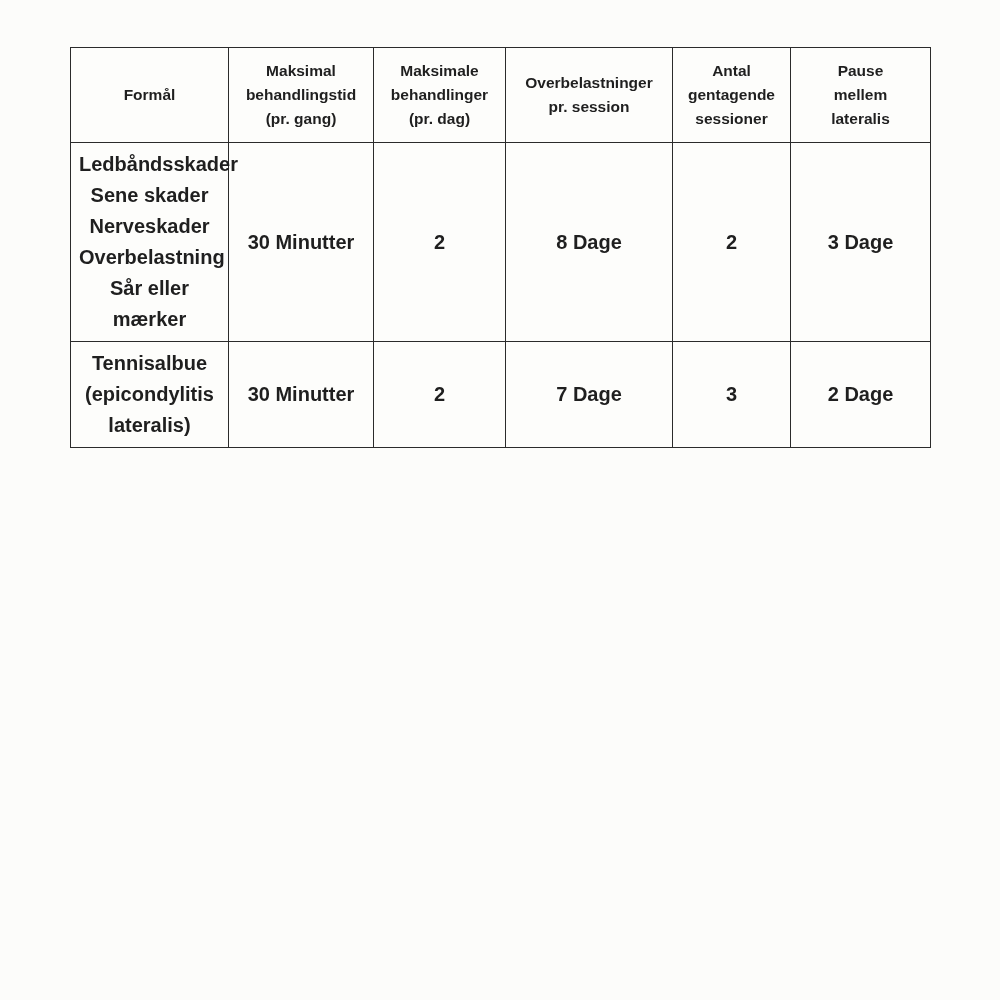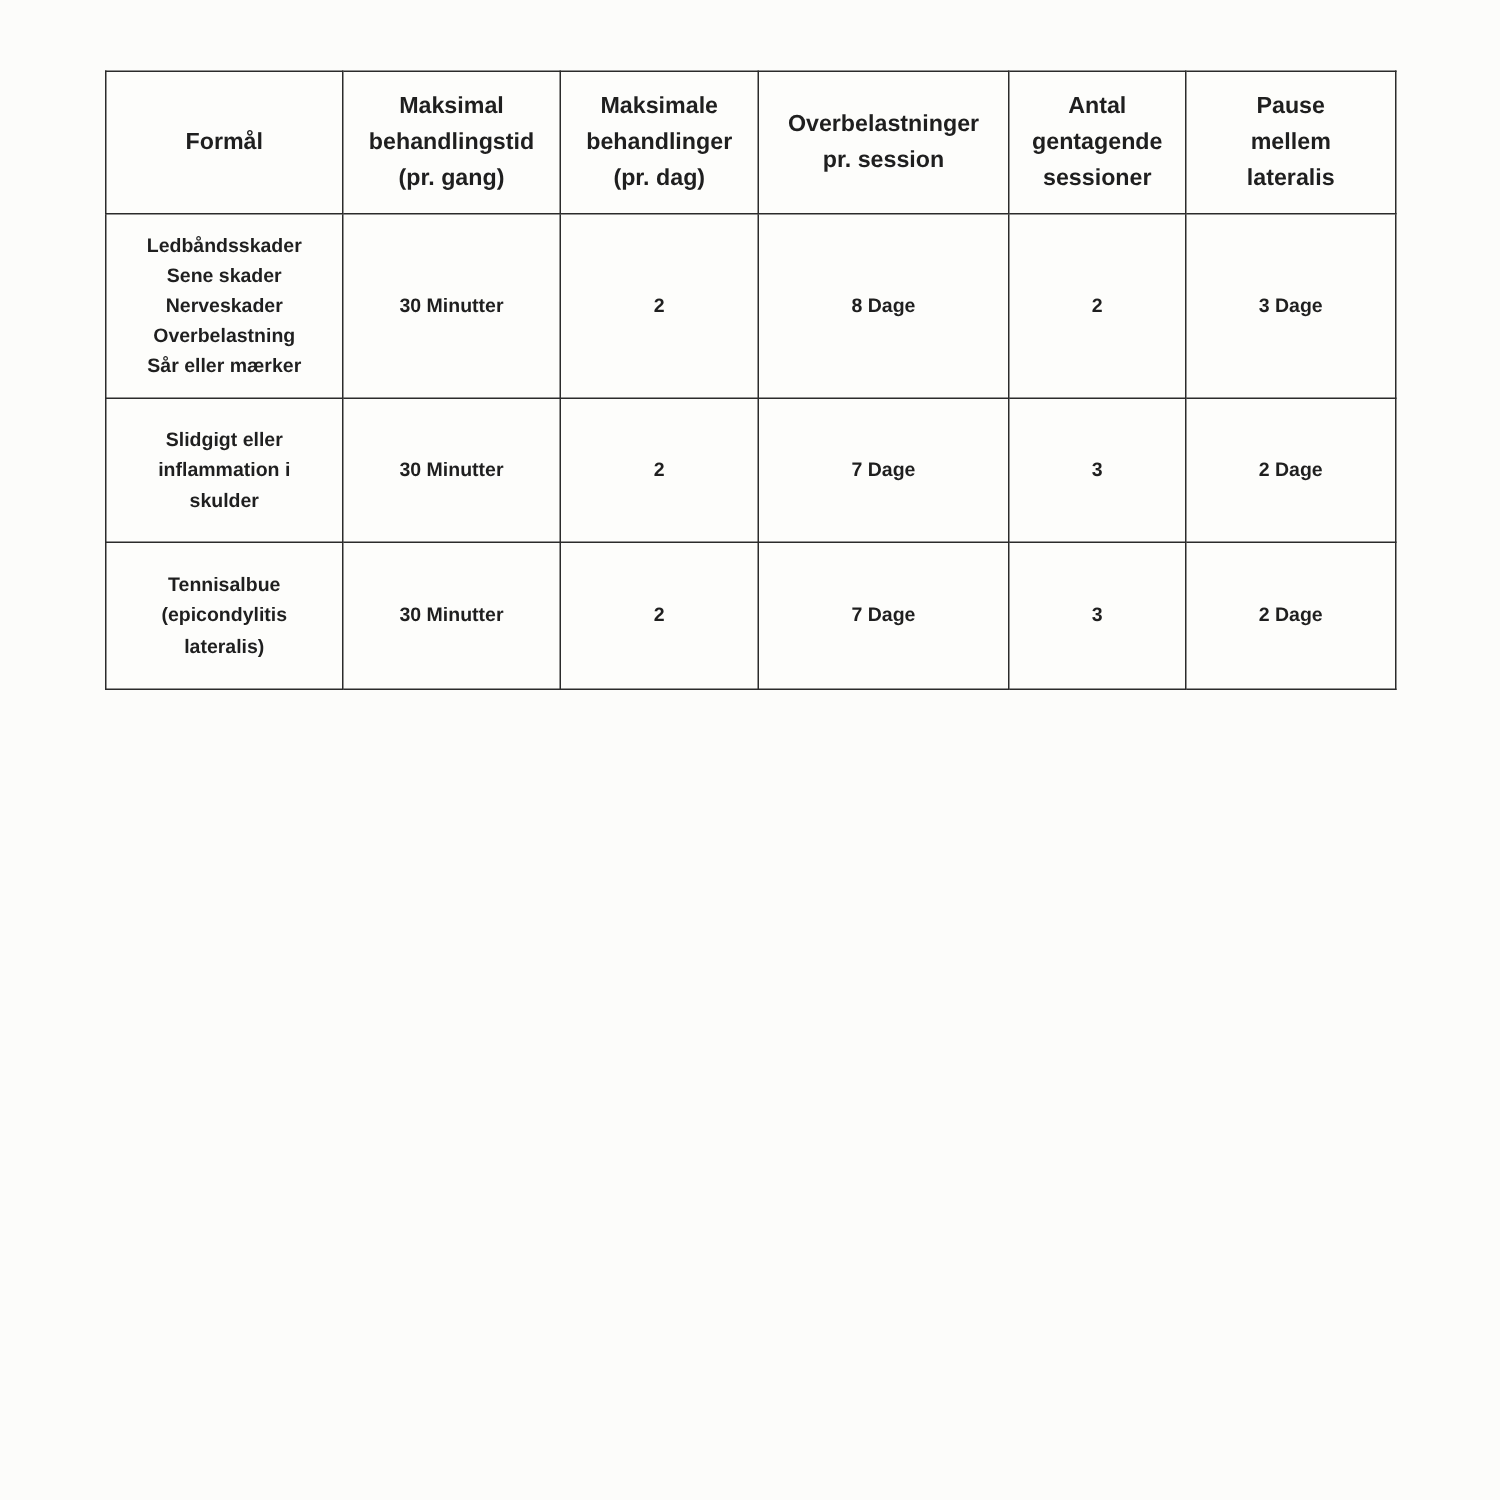--- a/index.html
+++ b/index.html
@@ -19,21 +19,21 @@
     width: 860px;
     border-collapse: collapse;
     table-layout: fixed;
     background: #fdfdfb;
   }
   .treatment-table th,
   .treatment-table td {
     border: 1.5px solid #2b2b2b;
     color: #1f1f1f;
     font-weight: 700;
-    font-size: 13px;
+    font-size: 20px;
     line-height: 1.55;
     text-align: center;
     vertical-align: middle;
     white-space: pre-line;
     padding: 6px 8px;
   }
   .treatment-table th { font-size: 15.5px; }
 </style>
 </head>
 <body>
@@ -73,30 +73,20 @@
 Sene skader
 Nerveskader
 Overbelastning
 Sår eller mærker</td>
         <td>30 Minutter</td>
         <td>2</td>
         <td>8 Dage</td>
         <td>2</td>
         <td>3 Dage</td>
       </tr>
-      <tr style="height:96px">
-        <td>Slidgigt eller
-inflammation i
-skulder</td>
-        <td>30 Minutter</td>
-        <td>2</td>
-        <td>7 Dage</td>
-        <td>3</td>
-        <td>2 Dage</td>
-      </tr>
       <tr style="height:98px">
         <td>Tennisalbue
 (epicondylitis
 lateralis)</td>
         <td>30 Minutter</td>
         <td>2</td>
         <td>7 Dage</td>
         <td>3</td>
         <td>2 Dage</td>
       </tr>

